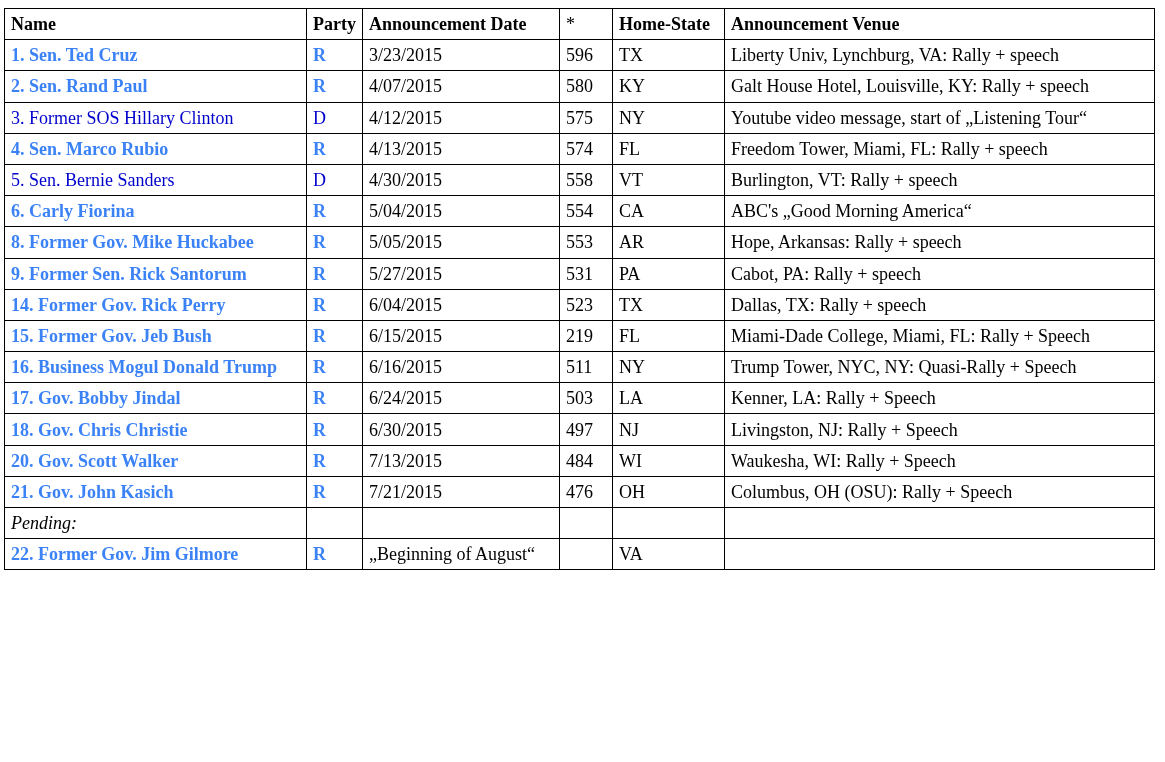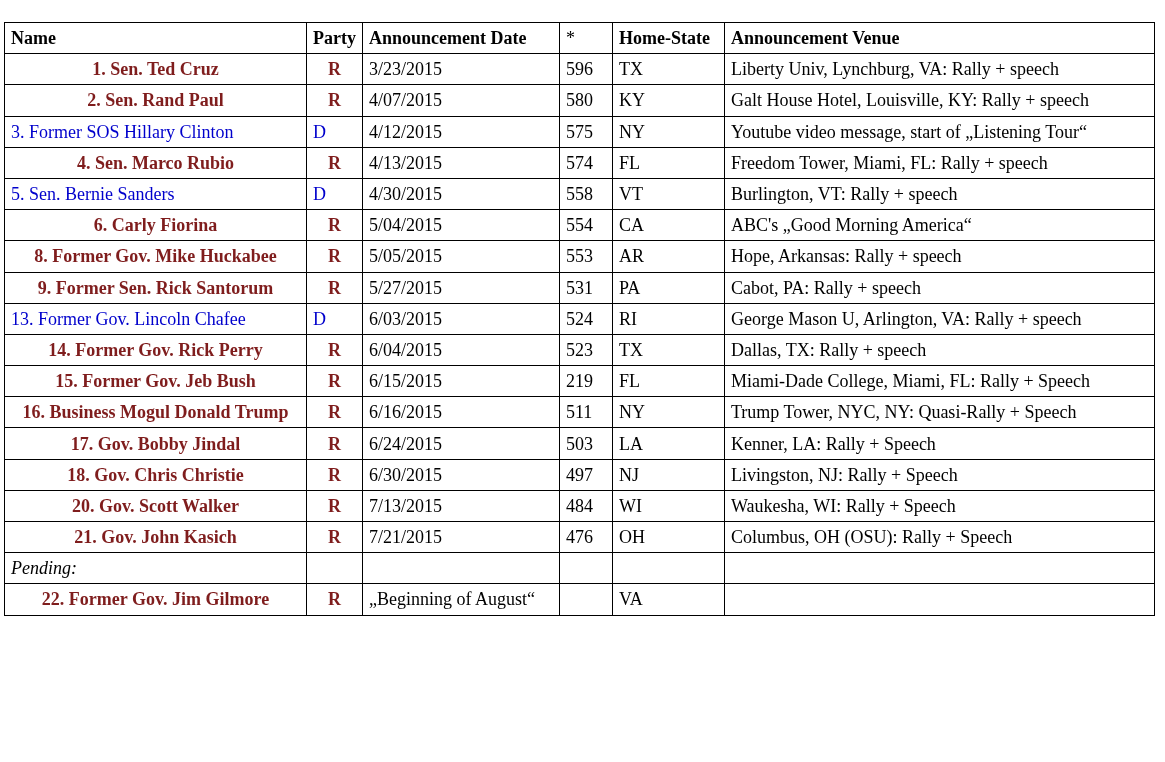--- a/index.html
+++ b/index.html
@@ -1,32 +1,32 @@
 <!DOCTYPE html>
 <html><head>
 <meta charset="utf-8">
 <style>
   html, body { margin:0; padding:0; background:#ffffff; }
   body { width:1165px; height:762px; overflow:hidden; }
   table {
-    position:absolute; left:4px; top:22px;
+    position:absolute; left:4px; top:8px;
     border-collapse:collapse;
     font-family:"Liberation Serif", serif;
     font-size:18px; color:#000;
   }
   td, th {
     border:1.5px solid #000;
     padding:0 6px;
     height:30.2px;
     text-align:left;
     white-space:nowrap;
     line-height:20px;
   }
   th { font-weight:bold; }
-  .R { color:#7f1d1d; font-weight:bold;text-align:center; }
+  .R { color:#3b82f6; font-weight:bold; }
   .D { color:#0000cc; font-weight:normal; }
   .pending { font-style:italic; }
   col.c1 { width:302px; } col.c2 { width:56px; } col.c3 { width:197px; }
   col.c4 { width:53px; } col.c5 { width:112px; } col.c6 { width:430px; }
 </style>
 </head>
 <body>
 
 <table>
   <colgroup>
@@ -106,28 +106,20 @@
       </tr>
       <tr>
         <td class="R">9. Former Sen. Rick Santorum</td>
         <td class="R">R</td>
         <td>5/27/2015</td>
         <td>531</td>
         <td>PA</td>
         <td>Cabot, PA: Rally + speech</td>
       </tr>
       <tr>
-        <td class="D">13. Former Gov. Lincoln Chafee</td>
-        <td class="D">D</td>
-        <td>6/03/2015</td>
-        <td>524</td>
-        <td>RI</td>
-        <td>George Mason U, Arlington, VA: Rally + speech</td>
-      </tr>
-      <tr>
         <td class="R">14. Former Gov. Rick Perry</td>
         <td class="R">R</td>
         <td>6/04/2015</td>
         <td>523</td>
         <td>TX</td>
         <td>Dallas, TX: Rally + speech</td>
       </tr>
       <tr>
         <td class="R">15. Former Gov. Jeb Bush</td>
         <td class="R">R</td>

